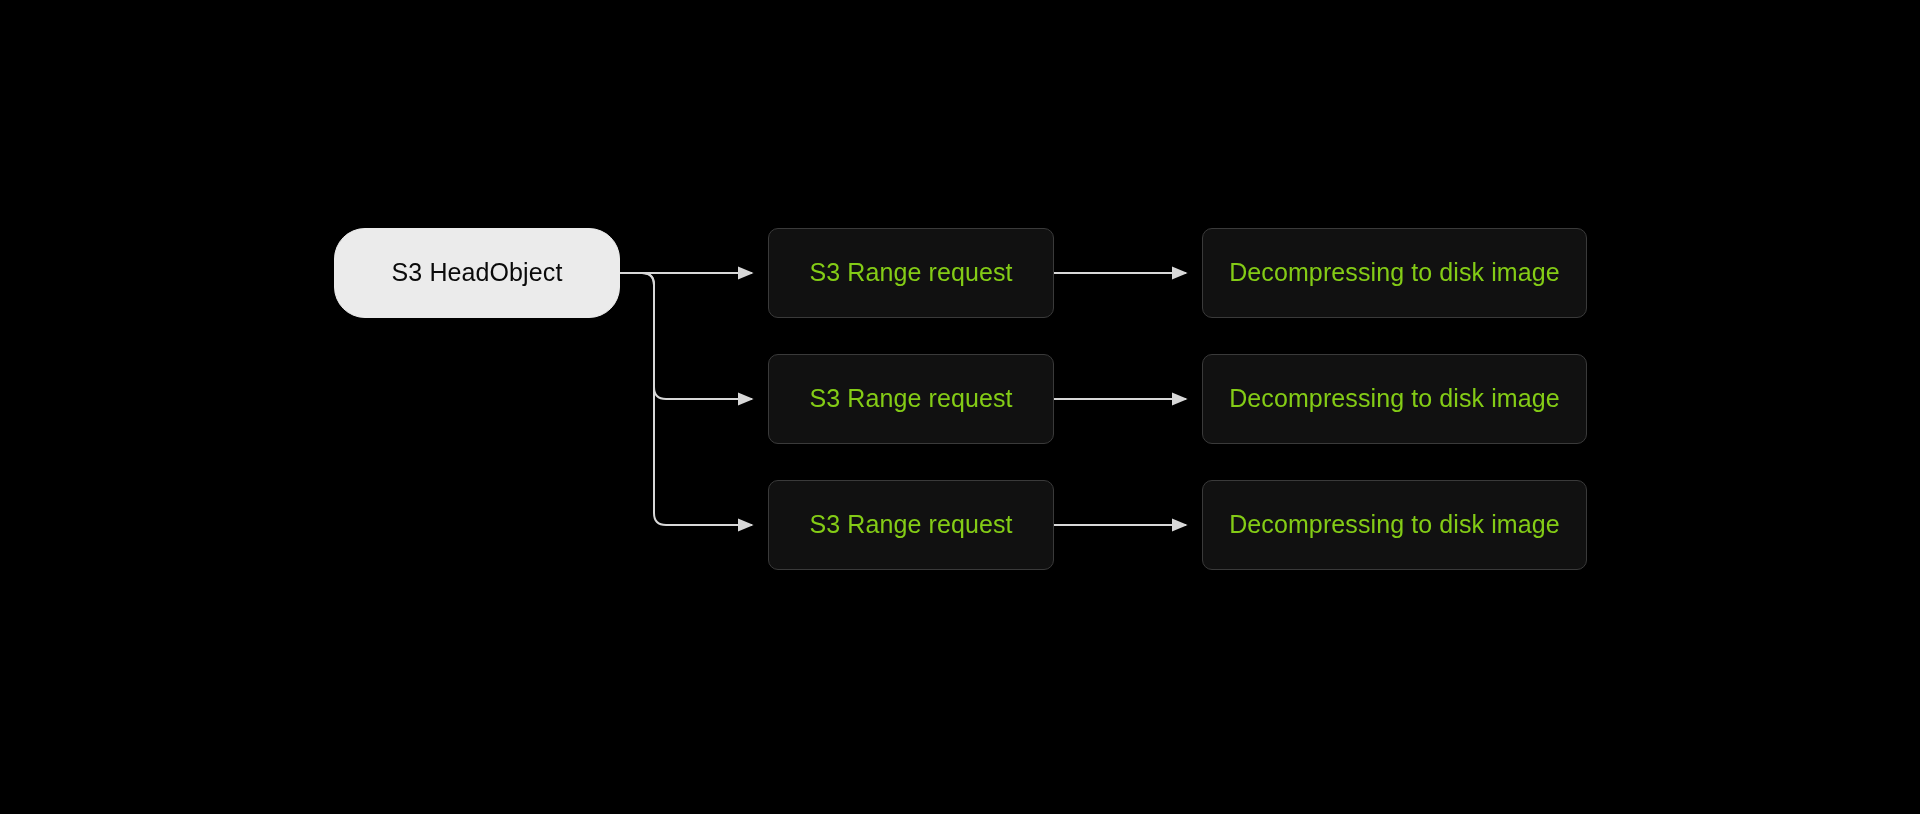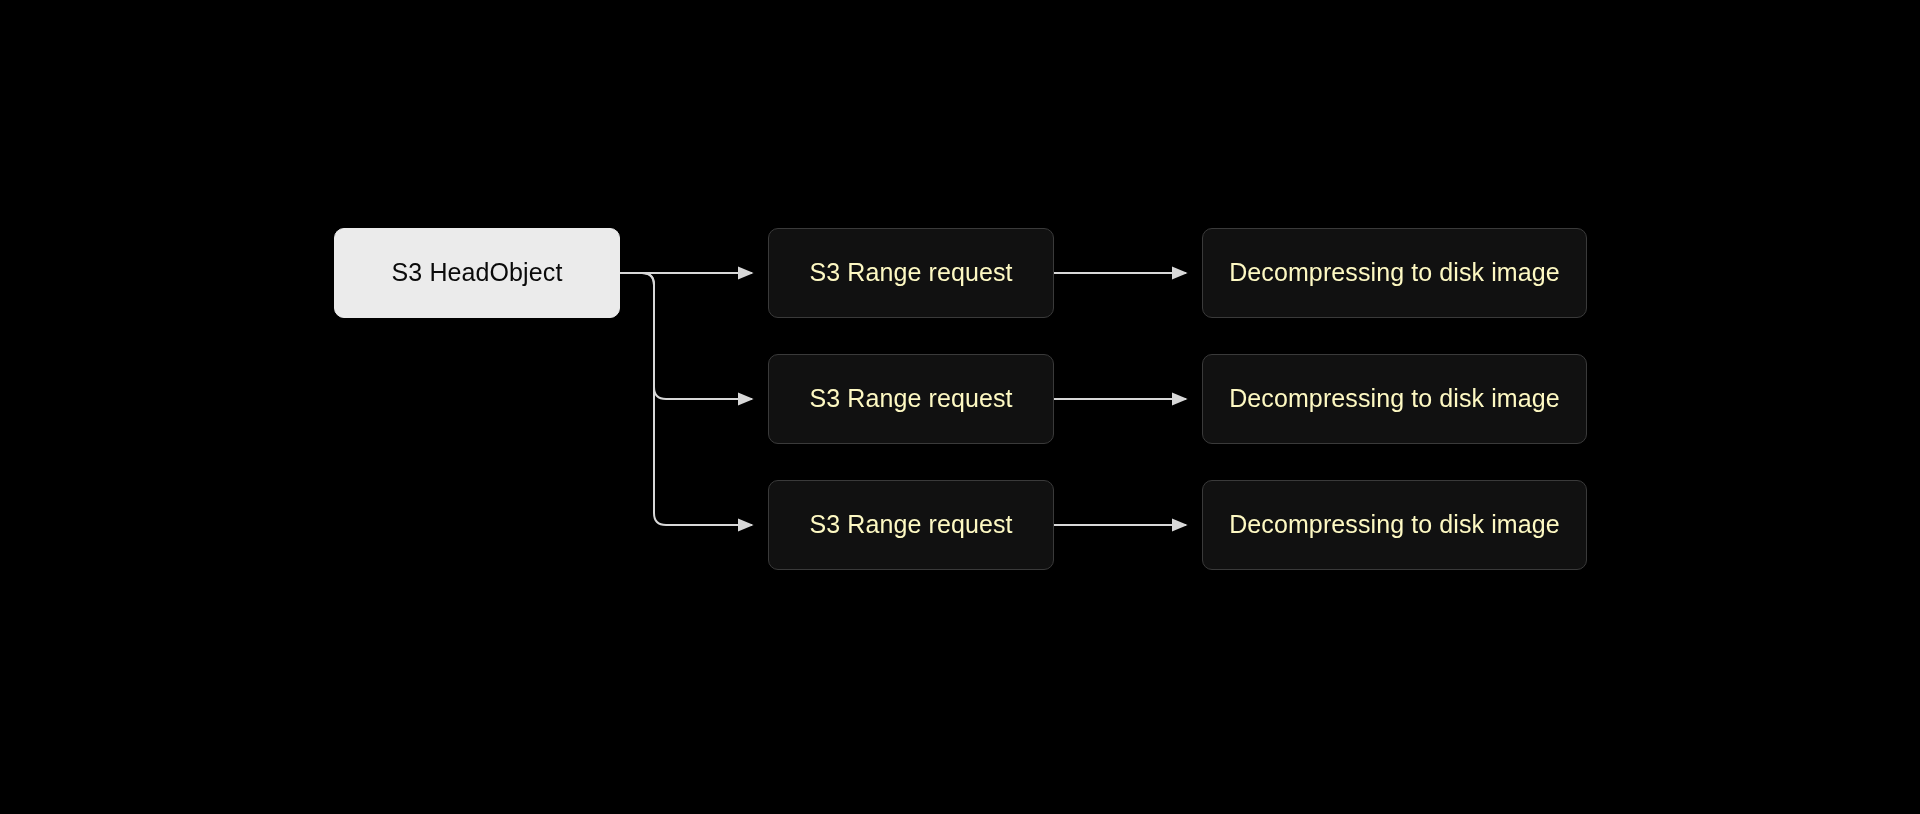--- a/index.html
+++ b/index.html
@@ -40,21 +40,21 @@
     letter-spacing:0.1px;
   }
   .node.light {
     background:#ebebeb;
     border:1px solid #ebebeb;
     color:#0a0a0a;
   }
   .node.dark {
     background:#111111;
     border:1px solid #3a3a3a;
-    color:#fef9c3;
+    color:#84cc16;
     justify-content:center;
   }
 </style>
 </head>
 <body>
 
 <div id="canvas">
 
   <svg id="edge-layer" viewBox="0 0 1920 814" width="1920" height="814" xmlns="http://www.w3.org/2000/svg">
     <defs>
@@ -69,21 +69,21 @@
 
     <path d="M 620 273 L 642 273 Q 654 273 654 285 L 654 513 Q 654 525 666 525 L 752 525" fill="none" stroke="#d8d8d8" stroke-width="2" marker-end="url(#arrowhead)"></path>
 
     <path d="M 1054 273 L 1186 273" fill="none" stroke="#d8d8d8" stroke-width="2" marker-end="url(#arrowhead)"></path>
 
     <path d="M 1054 399 L 1186 399" fill="none" stroke="#d8d8d8" stroke-width="2" marker-end="url(#arrowhead)"></path>
 
     <path d="M 1054 525 L 1186 525" fill="none" stroke="#d8d8d8" stroke-width="2" marker-end="url(#arrowhead)"></path>
   </svg>
 
-  <div class="node light" style="left:334px; top:228px; width:286px; height:90px;">
+  <div class="node light" style="left:334px; top:228px; width:286px; height:90px;border-radius:31px;">
     <span class="node-label">S3 HeadObject</span>
   </div>
 
   <div class="node dark" style="left:768px; top:228px; width:286px; height:90px;">
     <span class="node-label">S3 Range request</span>
   </div>
 
   <div class="node dark" style="left:768px; top:354px; width:286px; height:90px;">
     <span class="node-label">S3 Range request</span>
   </div>

